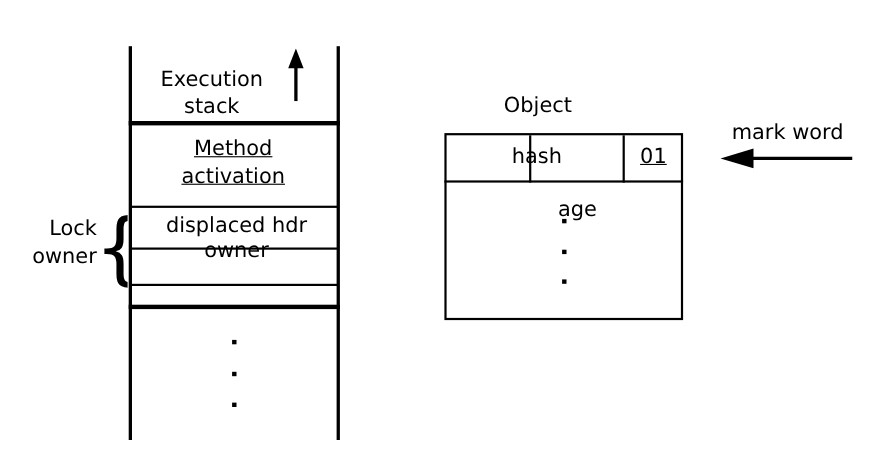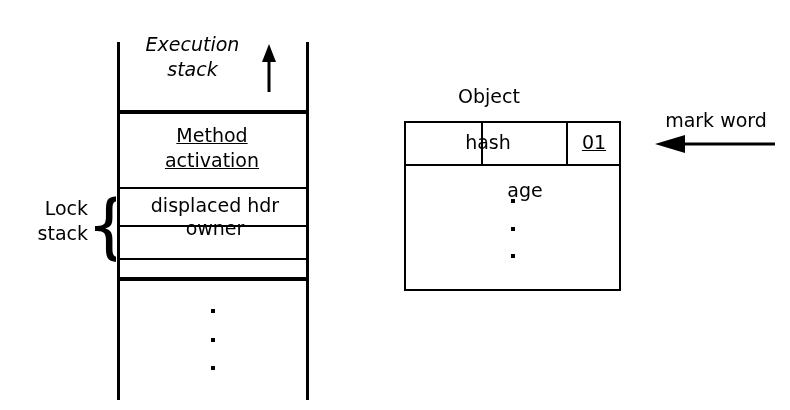--- a/index.html
+++ b/index.html
@@ -67,21 +67,21 @@
   
   #stack-rail-left  { left: 117px; top: 42px;  width: 3px; height: 358px; }
   #stack-rail-right { left: 306px; top: 42px;  width: 3px; height: 358px; }
 
   #stack-div-exec    { left: 117px; top: 110px; width: 192px; }
   #stack-div-method  { left: 119px; top: 187px; width: 188px; }
   #stack-div-dhdr    { left: 119px; top: 225px; width: 188px; }
   #stack-div-owner   { left: 119px; top: 258px; width: 188px; }
   #stack-div-bottom  { left: 117px; top: 277px; width: 192px; }
 
-  #exec-stack-label   { left: 130px; top: 32px;  width: 125px; font-style: italic; }
+  #exec-stack-label   { left: 130px; top: 60px;  width: 125px; }
   #method-act-label   { left: 132px; top: 123px; width: 160px; text-decoration: underline; }
   #displaced-label    { left: 125px; top: 193px; width: 180px; }
   #owner-label        { left: 125px; top: 216px; width: 180px; }
 
   
   #exec-arrow {
     position: absolute;
     left: 258px;
     top: 44px;
     width: 22px;
@@ -172,21 +172,21 @@
 
     <div class="label" id="owner-label">owner</div>
 
     <div class="dot" id="stack-dot-1"></div>
     <div class="dot" id="stack-dot-2"></div>
     <div class="dot" id="stack-dot-3"></div>
   </div>
 
   <div>
     <div class="label left" id="lock-record-label">Lock
-stack</div>
+owner</div>
     <div id="lock-brace">{</div>
   </div>
 
   <div>
     <div class="label" id="object-label">Object</div>
 
     <div class="boxline" id="object-box"></div>
     <div class="hline" id="object-hdr-bottom"></div>
     <div class="vline" id="object-cell-div-1"></div>
     <div class="vline" id="object-cell-div-2"></div>

